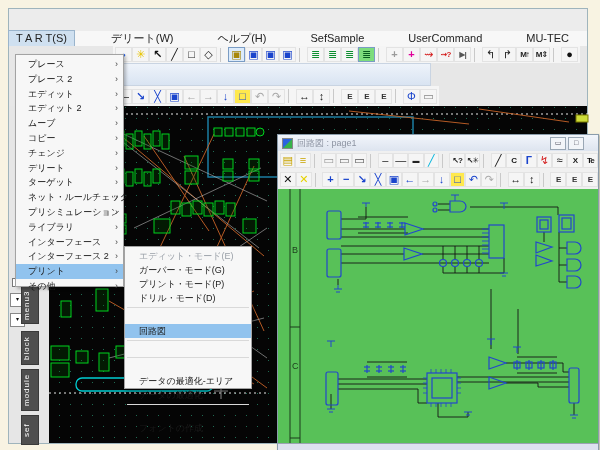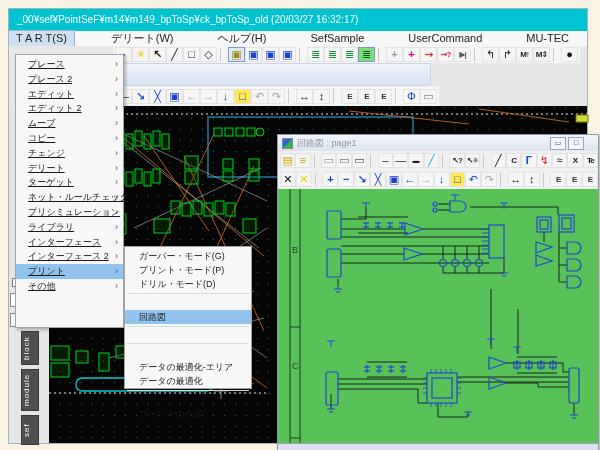--- a/index.html
+++ b/index.html
@@ -40,21 +40,21 @@
   .mini-check{position:absolute;left:3px;top:172px;width:8px;height:7px;background:#fff;border:1px solid #777;}
   .mini-drop{position:absolute;left:1px;width:13px;height:12px;background:#fff;border:1px solid #888;
              font-size:6px;line-height:11px;text-align:center;color:#111;}
   .pcb{position:absolute;left:40px;top:0;right:0;bottom:0;background:#050505;
        background-image:radial-gradient(circle,#1f6b52 0.8px,rgba(0,0,0,0) 0.9px);
        background-size:11px 11px;background-position:5px 7px;}
   .pcb svg{position:absolute;left:0;top:0;}
   
   .menu{position:absolute;z-index:50;background:#f7f7f7;border:1px solid #a3a3a3;
         box-shadow:2px 2px 3px rgba(0,0,0,.25);font-size:9px;color:#1a1a1a;box-sizing:border-box;}
-  .menu.main{left:6px;top:45px;width:109px;height:274px;padding-top:2px;text-decoration:underline;}
+  .menu.main{left:6px;top:45px;width:109px;height:233px;padding-top:2px;}
   .menu.sub{left:115px;top:237px;width:128px;height:143px;padding-top:2px;}
   .mi{position:relative;height:14.8px;line-height:14.8px;padding-left:12px;white-space:nowrap;}
   .menu.sub .mi{height:14px;line-height:14px;padding-left:14px;}
   .mi .mi-a{position:absolute;right:5px;top:0;font-size:9px;color:#444;}
   .mi.hl{background:#91c3ee;}
   .mi.dis{color:#9aa0a8;}
   .mi.msep{height:3px;border-top:1px solid #d9d9d9;margin:2px 2px;padding:0;}
   
   .child{position:absolute;left:268px;top:125px;width:322px;height:319px;z-index:20;
          background:#e9edf5;border:1px solid #8b9cab;box-sizing:border-box;box-shadow:1px 1px 2px rgba(0,0,0,.3);}
@@ -70,21 +70,20 @@
   .ccanvas{position:absolute;left:0;top:54px;right:0;bottom:7px;background:#58c158;overflow:hidden;}
   .cstatus{position:absolute;left:0;bottom:0;right:0;height:7px;background:#dde1ef;border-top:1px solid #9aa2b2;
            border-bottom:1px solid #555;}
 </style>
 </head>
 <body>
 
 <div class="stage">
   <div class="app">
 
-    <div class="titlebar">_00¥sef¥PointSeF¥m14¥m149_bpToSp¥ck_bpToSp_old (20/03/27 16:32:17)</div>
 
     <div class="menubar">
 
     <span class="mb-item active">T A R T(S)</span>
         <span class="mb-item">デリート(W)</span>
         <span class="mb-item">ヘルプ(H)</span>
         <span class="mb-item">SefSample</span>
         <span class="mb-item">UserCommand</span>
         <span class="mb-item">MU-TEC</span>
       </div>
@@ -566,20 +565,23 @@
           <span class="mi-a">›</span>
         </div>
         <div class="mi">
           <span class="mi-l">その他</span>
           <span class="mi-a">›</span>
         </div>
       </div>
 
     <div class="menu sub">
 
+    <div class="mi dis">
+          <span class="mi-l">エディット・モード(E)</span>
+        </div>
         <div class="mi">
           <span class="mi-l">ガーバー・モード(G)</span>
         </div>
         <div class="mi">
           <span class="mi-l">プリント・モード(P)</span>
         </div>
         <div class="mi">
           <span class="mi-l">ドリル・モード(D)</span>
         </div>
         <div class="mi msep">

